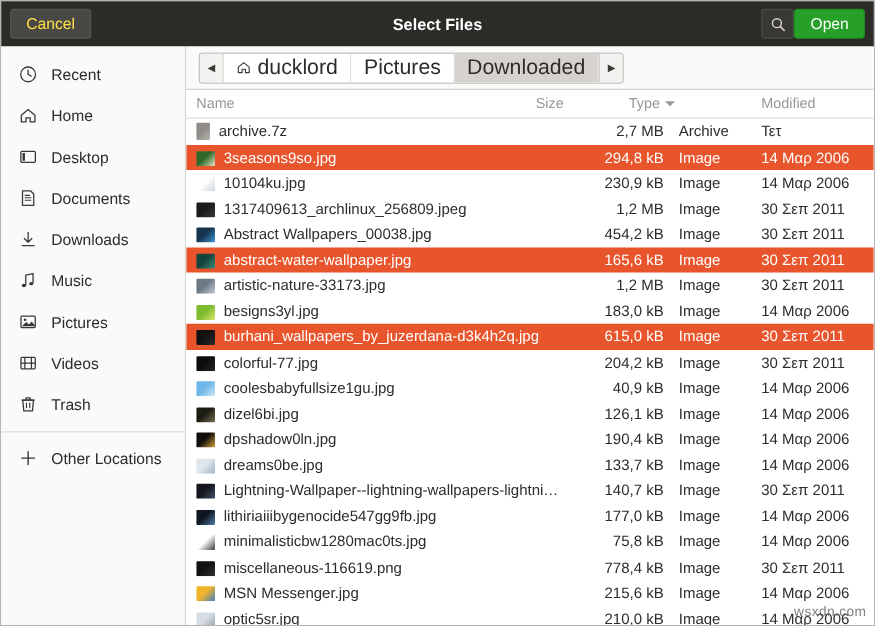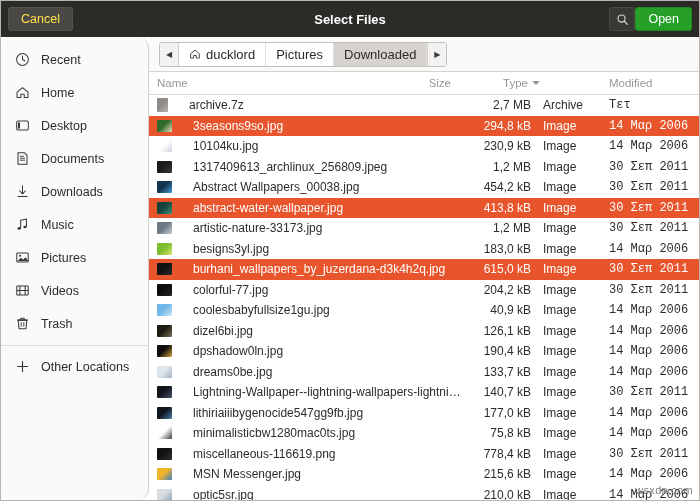--- a/index.html
+++ b/index.html
@@ -76,21 +76,20 @@
   }
 
   
   .sidebar {
     width: 148px; min-width: 148px;
     background: #fafafa;
     border-right: 1px solid #d5d2ce;
     padding-top: 6px;
     display: flex; flex-direction: column;
     overflow: hidden;
-    border-radius: 11px;
   }
   .side-item {
     height: 33px;
     display: flex; align-items: center;
     padding-left: 13px;
     gap: 11px;
     cursor: pointer;
     color: #2e2c29;
     font-size: 12.5px;
   }
@@ -135,21 +134,21 @@
     display: flex; align-items: center; justify-content: center;
     cursor: pointer;
     color: #3b3936;
     font-size: 8px;
   }
   .pb-arrow.left { border-right: 1px solid #d5d2ce; }
   .pb-arrow.right { border-left: 1px solid #d5d2ce; }
   .pb-crumb {
     padding: 0 10px;
     display: flex; align-items: center; gap: 5px;
-    font-size: 13px;
+    font-size: 17px;
     color: #2e2c29;
     cursor: pointer;
     background: #ffffff;
     border-right: 1px solid #e2dfdb;
     white-space: nowrap;
   }
   .pb-crumb.active { background: #d6d3cf; }
   .pb-crumb:last-of-type { border-right: none; }
 
   
@@ -186,29 +185,29 @@
     height: 20.5px;
     display: flex; align-items: center;
     padding-left: 8px;
     font-size: 12px;
     color: #2e2c29;
     cursor: pointer;
   }
   .row.sel { background: #e8542b; color: #ffffff; }
   .r-name {
     flex: 1; min-width: 0;
-    display: flex; align-items: center; gap: 21px;
+    display: flex; align-items: flex-end; gap: 7px;
     overflow: hidden;
   }
   .r-name .label {
     overflow: hidden; text-overflow: ellipsis; white-space: nowrap;
   }
   .r-size { width: 74px; text-align: right; padding-right: 8px; white-space: nowrap; }
   .r-type { width: 68px; text-align: left; padding-left: 4px; white-space: nowrap; }
-  .r-mod  { width: 92px; text-align: left; padding-left: 2px; white-space: nowrap; font-family: Liberation Mono, monospace; }
+  .r-mod  { width: 92px; text-align: left; padding-left: 2px; white-space: nowrap; }
 
   .thumb {
     width: 15px; height: 12px;
     flex: 0 0 15px;
     border-radius: 1px;
     background: #222;
     overflow: hidden;
   }
   .thumb.arch {
     width: 11px; height: 14px; flex: 0 0 11px;
@@ -441,21 +440,21 @@
             </div>
             <div class="r-size">454,2 kB</div>
             <div class="r-type">Image</div>
             <div class="r-mod">30 Σεπ 2011</div>
           </div>
           <div class="row sel">
             <div class="r-name">
               <span class="thumb" style="background: linear-gradient(135deg, rgb(20, 68, 60) 0%, rgb(20, 68, 60) 45%, rgb(62, 143, 126) 100%);"></span>
               <span class="label">abstract-water-wallpaper.jpg</span>
             </div>
-            <div class="r-size">413,8 kB</div>
+            <div class="r-size">165,6 kB</div>
             <div class="r-type">Image</div>
             <div class="r-mod">30 Σεπ 2011</div>
           </div>
           <div class="row">
             <div class="r-name">
               <span class="thumb" style="background: linear-gradient(135deg, rgb(108, 122, 134) 0%, rgb(108, 122, 134) 45%, rgb(195, 204, 212) 100%);"></span>
               <span class="label">artistic-nature-33173.jpg</span>
             </div>
             <div class="r-size">1,2 MB</div>
             <div class="r-type">Image</div>

